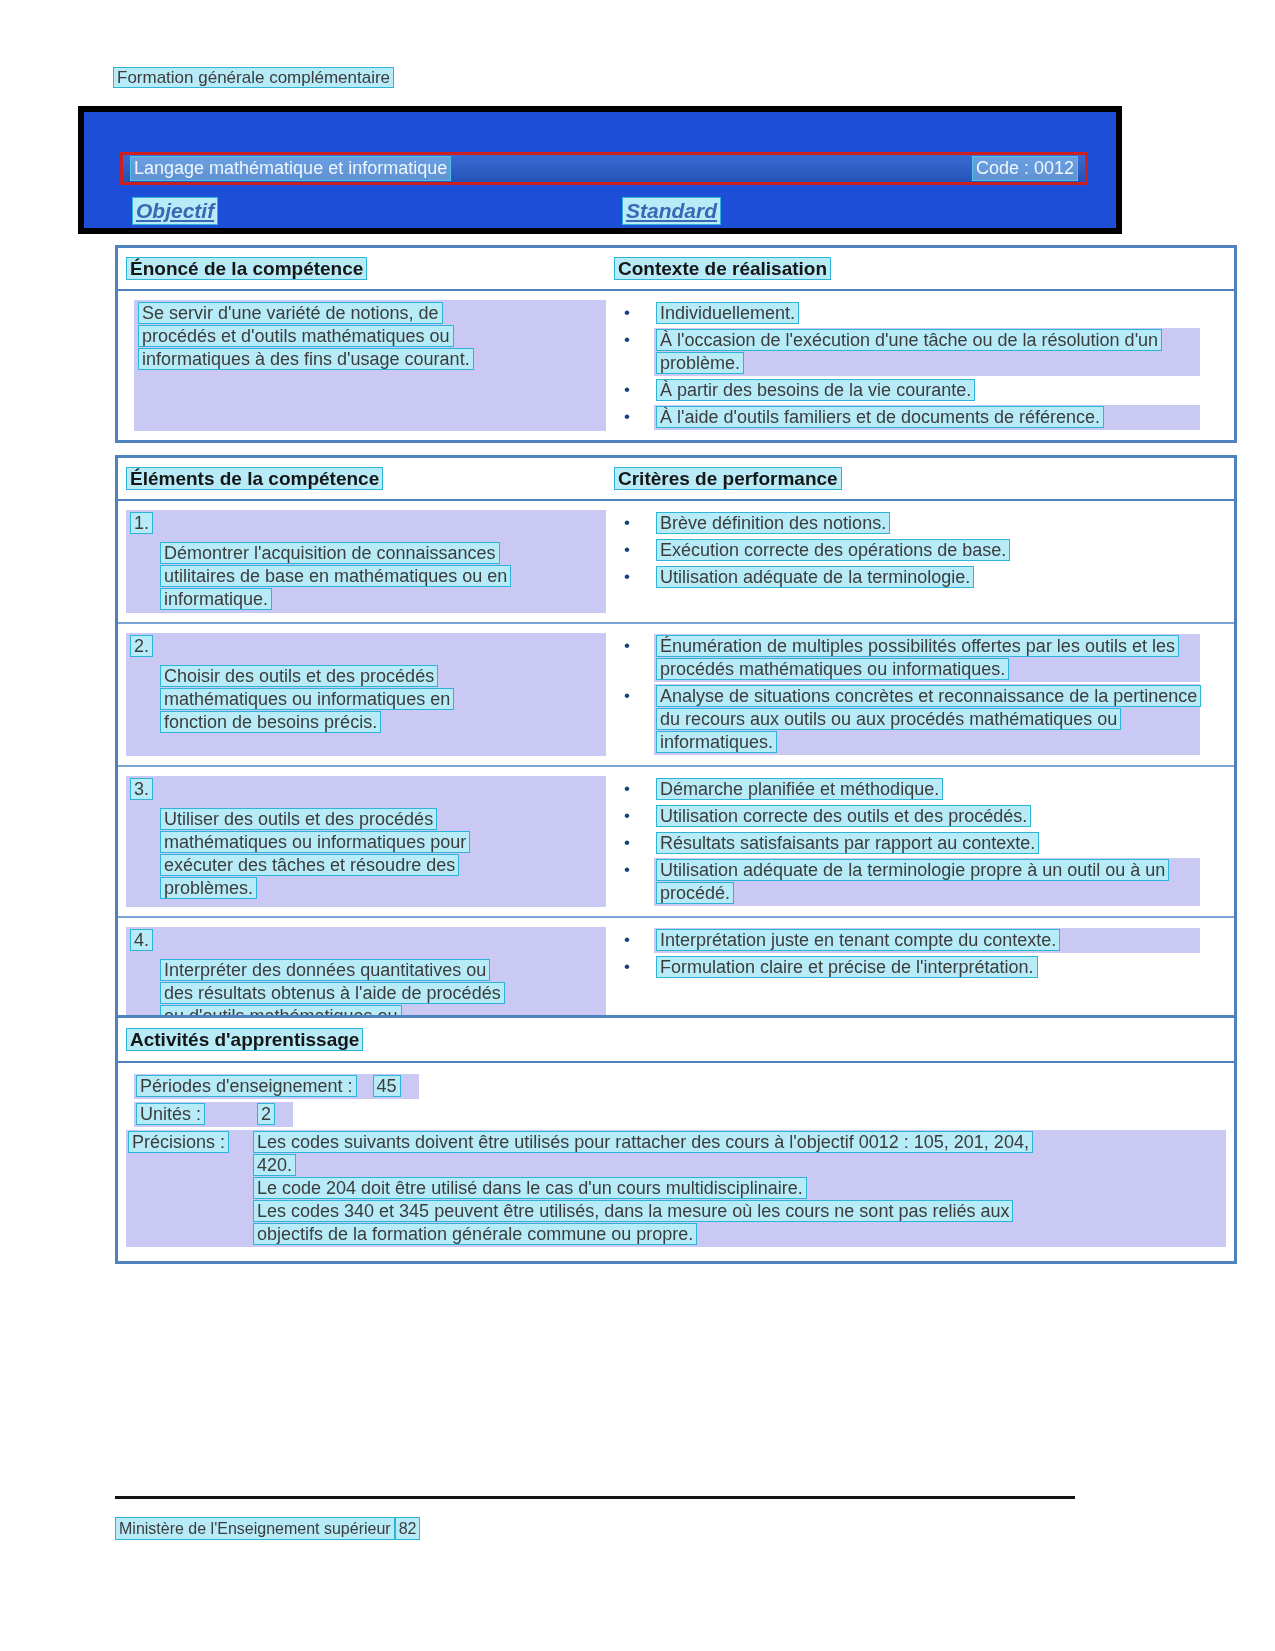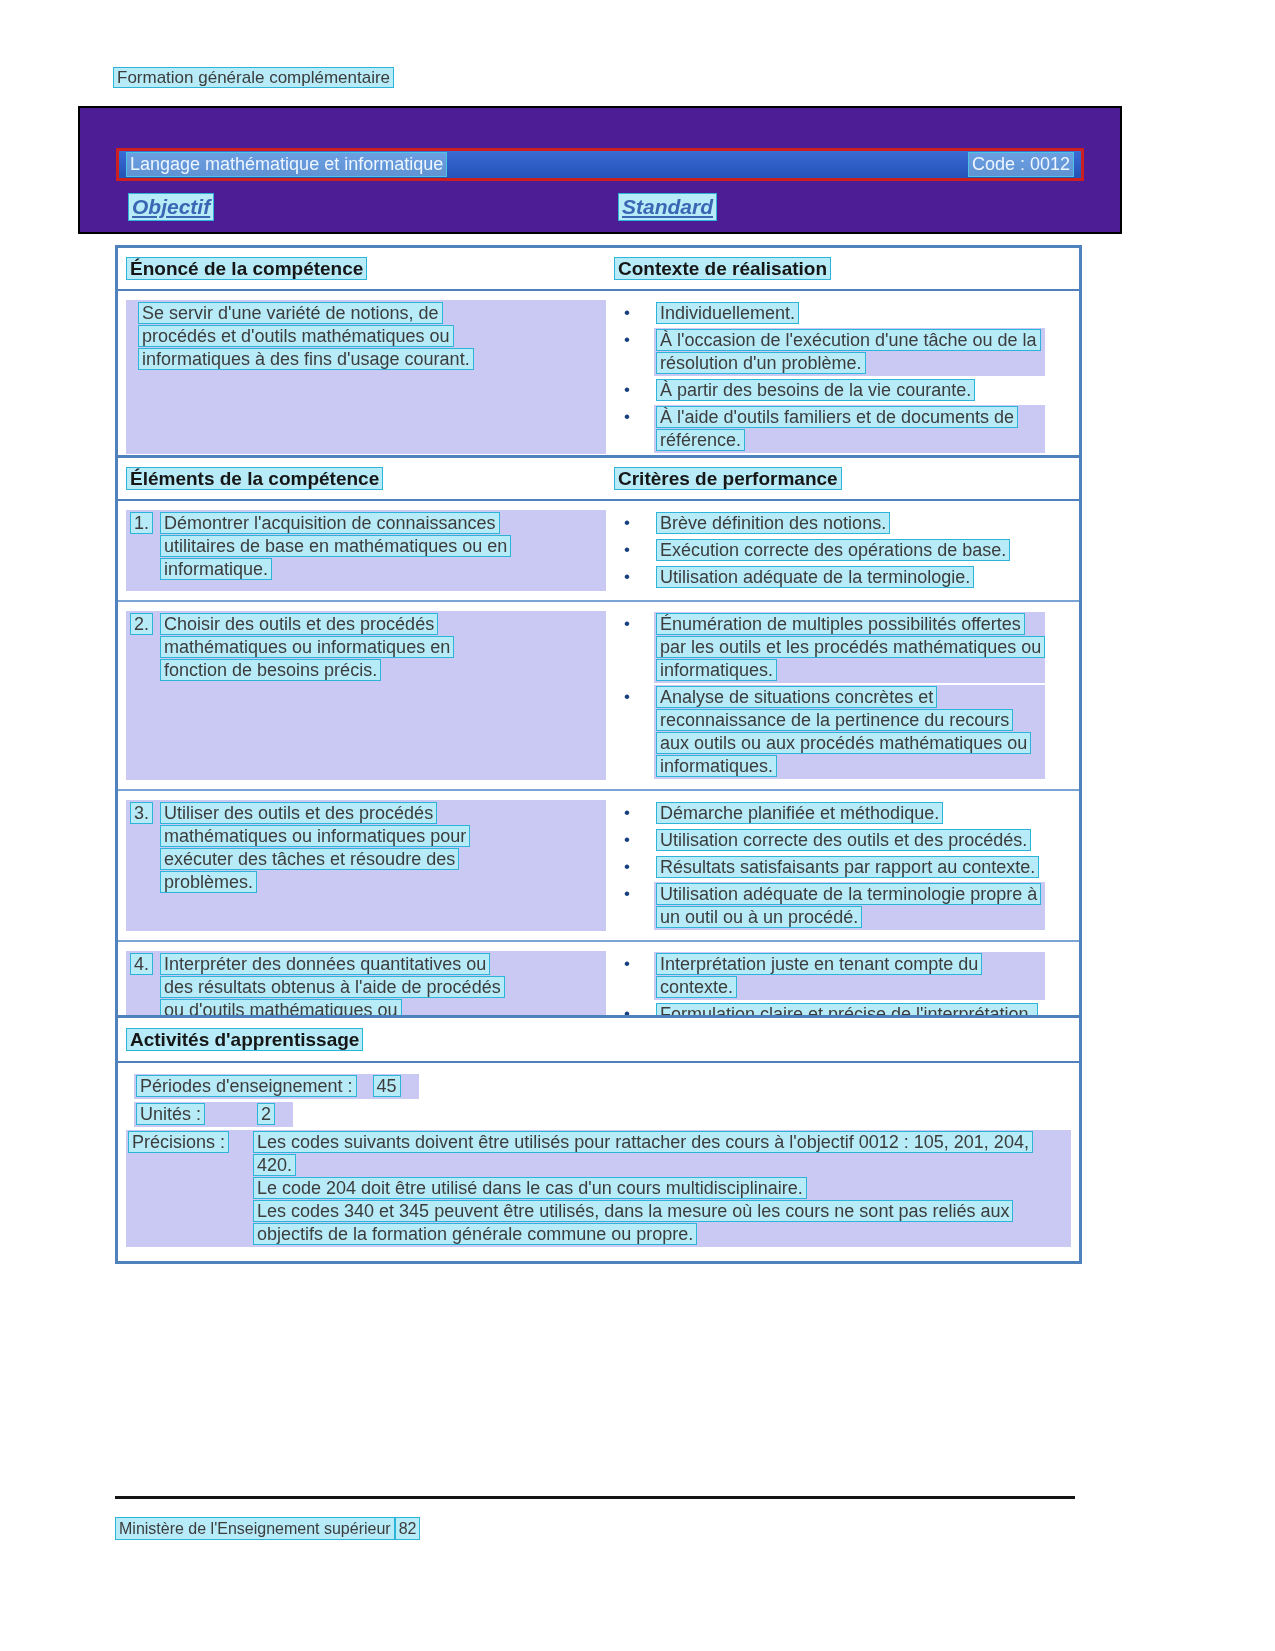--- a/index.html
+++ b/index.html
@@ -14,57 +14,57 @@
     background:#b7ebf8; border:1px solid #2db4d8; padding:0 3px;
     -webkit-box-decoration-break:clone; box-decoration-break:clone;
   }
   .lav { background:#c9c9f3; }
 
   .section-label { position:absolute; top:66px; left:113px; font-size:17px; }
 
   
   .banner-box {
     position:absolute; top:106px; left:78px; width:1044px; height:128px;
-    background:#4c1d95; border:2px solid #000000;
+    background:#1d4ed8; border:6px solid #000000;
   }
   .banner {
     position:absolute; top:40px; left:36px; width:968px; height:33px;
     background:linear-gradient(180deg,#3a6bd4,#2453b6);
     border:3px solid #cc1f1f;
     display:flex; align-items:center; justify-content:space-between; padding:0 7px;
   }
   .banner .hl { background:rgba(176,233,249,0.42); border-color:#4cc4e4; color:#eef6ff; }
   .objstd-row { position:absolute; top:85px; left:38px; right:38px; height:28px; }
   .head-italic {
     font-size:21px; line-height:26px; font-weight:bold; font-style:italic;
     color:#3a67b3; text-decoration:underline;
   }
   .standard-pos { position:absolute; left:500px; top:0; }
   .objectif-pos { position:absolute; left:10px; top:0;text-decoration:underline; }
 
   
-  .tbl { position:absolute; left:115px; width:967px; border:3px solid #4f81bd; background:#fff; }
+  .tbl { position:absolute; left:115px; width:1122px; border:3px solid #4f81bd; background:#fff; }
   .tbl-head {
     display:grid; grid-template-columns:480px 1fr; column-gap:8px;
     padding:9px 8px 8px 8px; border-bottom:2px solid #4f81bd;
     font-weight:bold; color:#161616; font-size:19px; line-height:24px;
   }
   .tbl-row { display:grid; grid-template-columns:480px 1fr; column-gap:8px; padding:9px 8px; }
   .tbl-row + .tbl-row { border-top:2px solid #7aa3d6; }
 
   .tbl1 { top:245px; min-height:192px; }
   .tbl2 { top:455px; min-height:546px; }
   .tbl3 { top:1015px; min-height:226px; }
 
   
-  .para { padding:2px 12px; }
+  .para { padding:2px 4px;margin-left:8px; }
   .para-inner { display:block; padding-right:92px; }
   .el { display:flex; padding:2px 0 2px 4px; }
   .el-num { flex:0 0 30px; }
-  .el-text { flex:1; padding-right:92px; }
+  .el-text { flex:1; padding-right:92px;margin-top:30px; }
 
   
   .crit { display:flex; flex-direction:column; }
   .ci { display:flex; margin:1px 0; }
   .ci-dot { flex:0 0 40px; padding-left:10px; color:#17407e; }
   .ci-dot::before { content:"\2022"; font-size:17px; }
   .ci-text { flex:1; margin-right:26px; padding:1px 2px; }
 
   
   .act-head { padding:10px 8px 9px 8px; border-bottom:2px solid #4f81bd;

